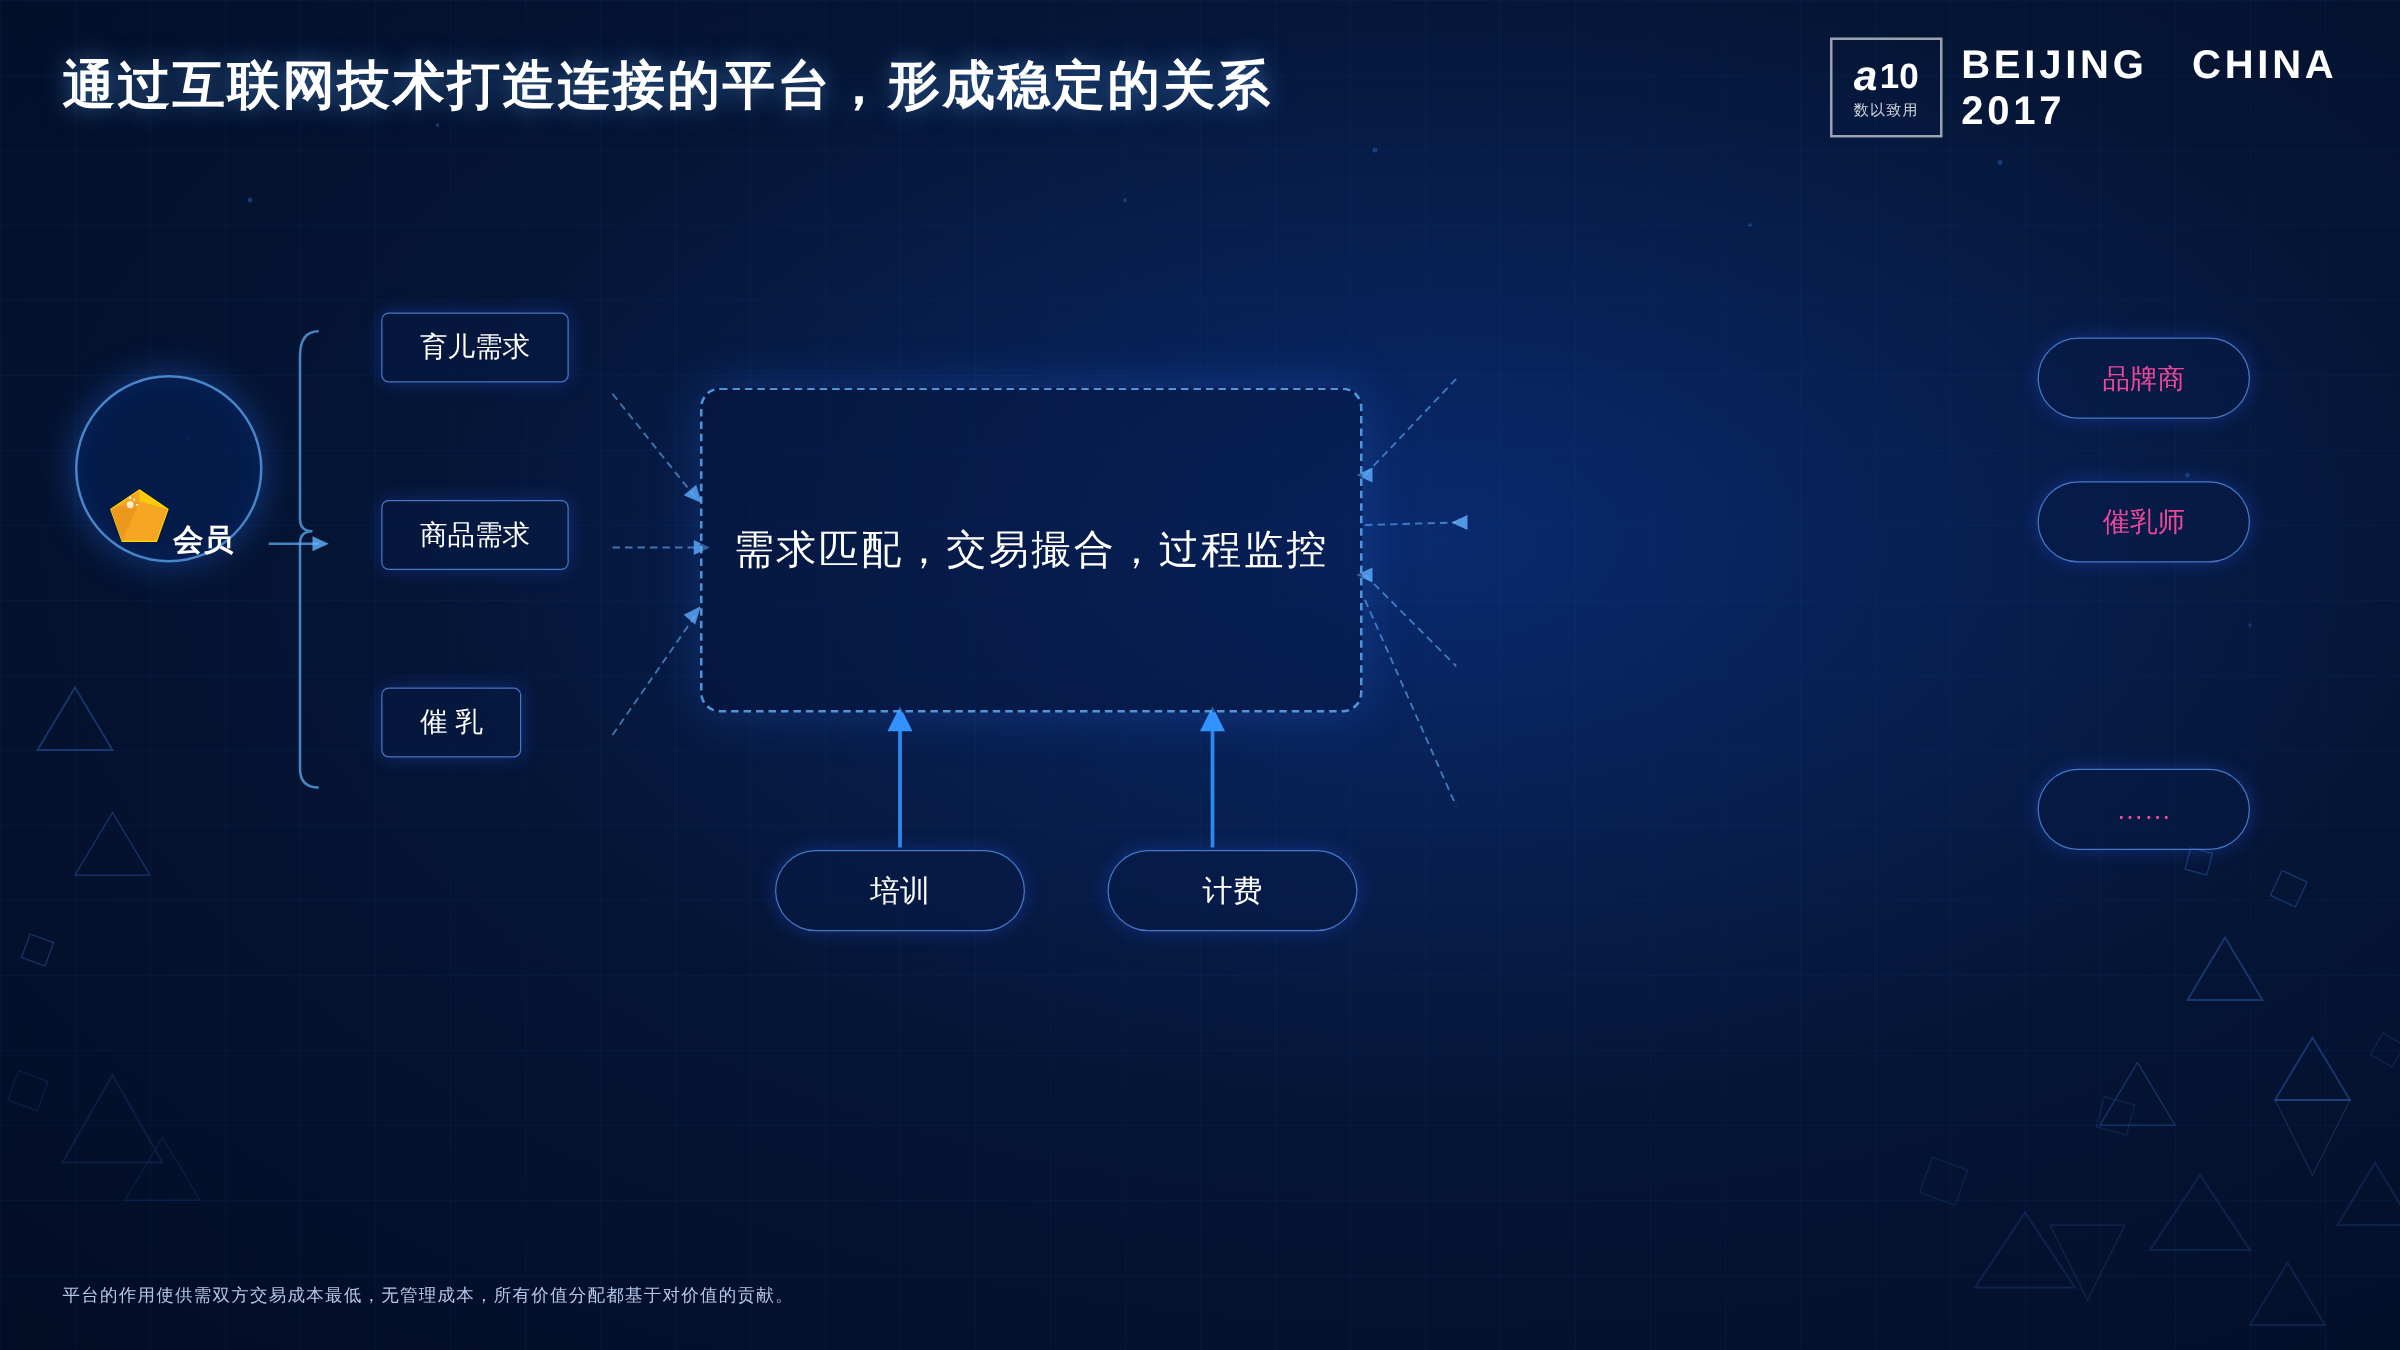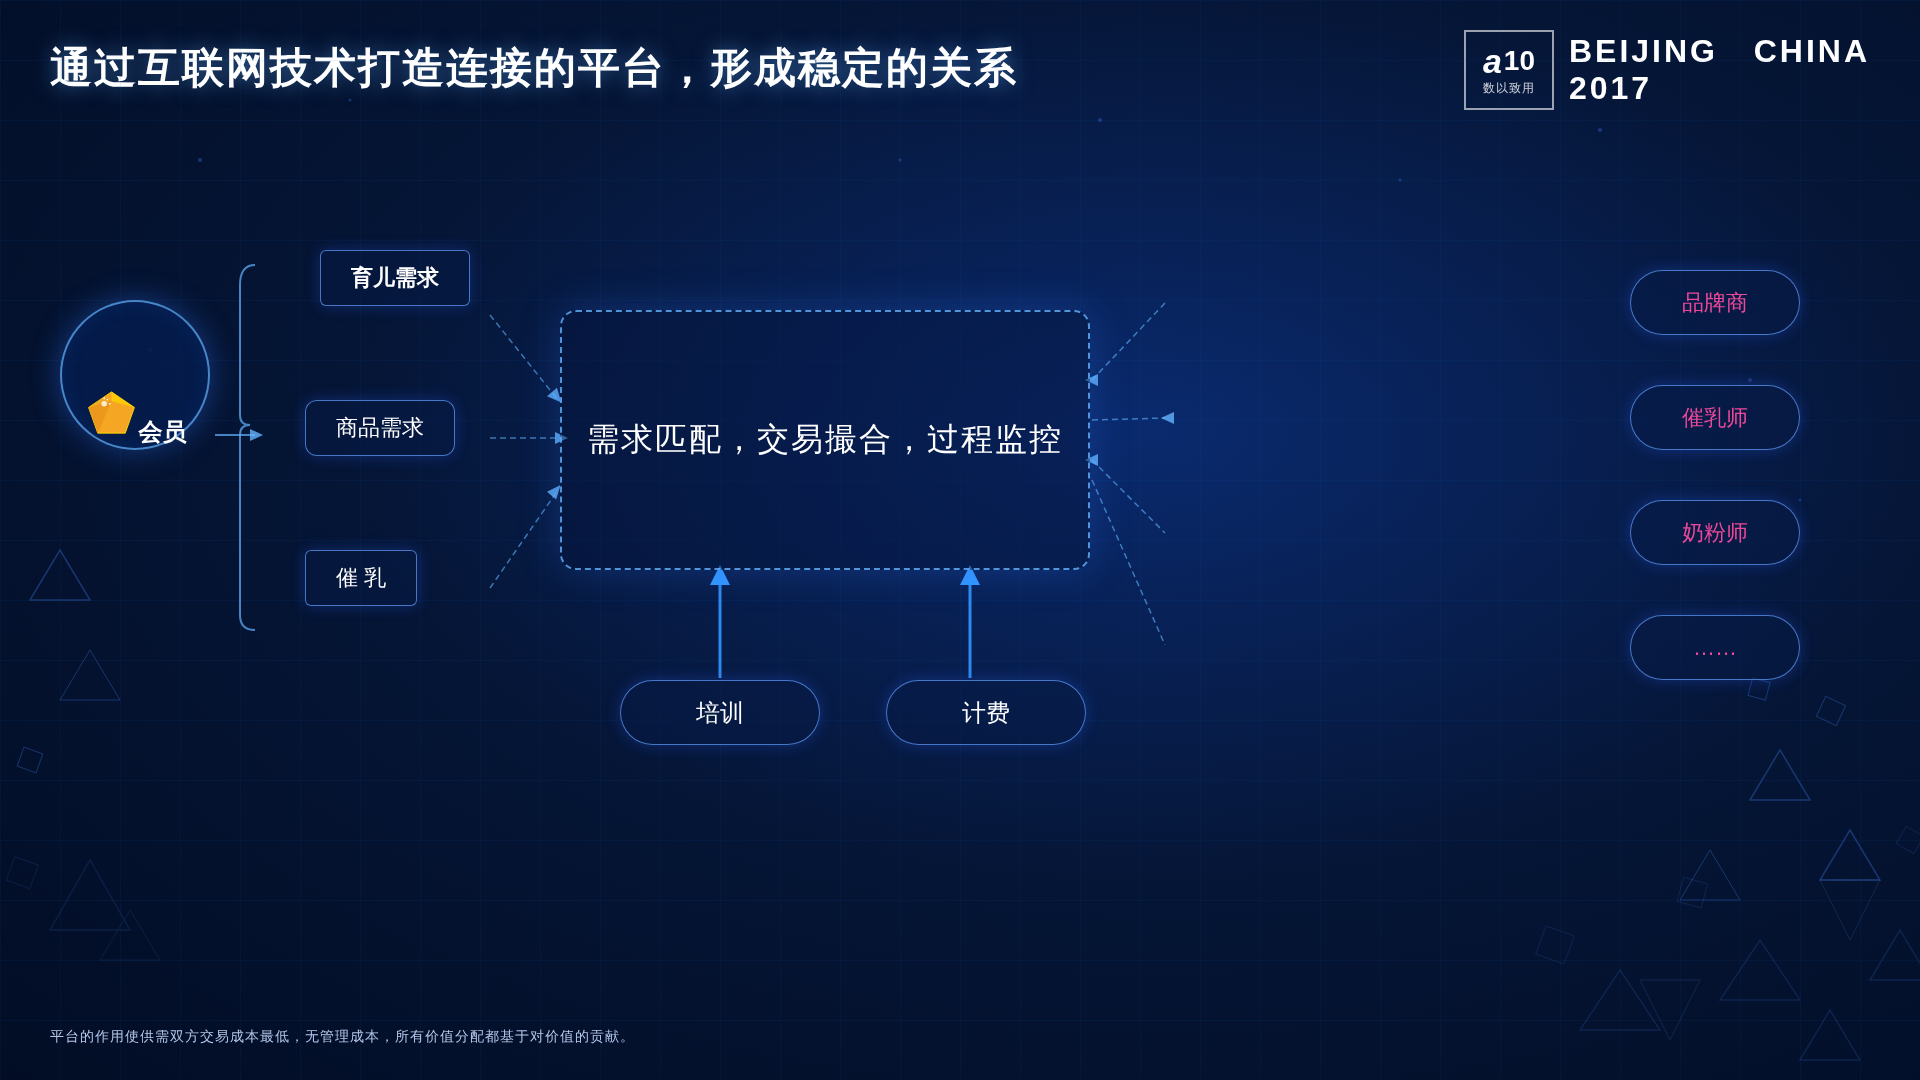--- a/index.html
+++ b/index.html
@@ -150,29 +150,27 @@
       border-radius: 6px;
       padding: 12px 30px;
       font-size: 22px;
       color: white;
       white-space: nowrap;
       text-align: center;
       box-shadow: 0 0 15px rgba(50,100,255,0.3);
     }
 
     .need-1 {
-      left: 320px;
+      left: 305px;
       top: 130px;
-      font-weight: bold;
     }
 
     .need-2 {
       left: 305px;
       top: 280px;
-      border-radius: 12px;
     }
 
     .need-3 {
       left: 305px;
       top: 430px;
     }
 
     
     .central-box {
       position: absolute;
@@ -409,23 +407,20 @@
     <div class="central-box">
       <span class="central-text">需求匹配，交易撮合，过程监控</span>
     </div>
 
     <div class="right-oval oval-1">
       <span>品牌商</span>
     </div>
     <div class="right-oval oval-2">
       <span>催乳师</span>
     </div>
-    <div class="right-oval oval-3">
-      <span>奶粉师</span>
-    </div>
     <div class="right-oval oval-4">
       <span>……</span>
     </div>
 
     <div class="bottom-oval bottom-oval-1">
       <span>培训</span>
     </div>
     <div class="bottom-oval bottom-oval-2">
       <span>计费</span>
     </div>

